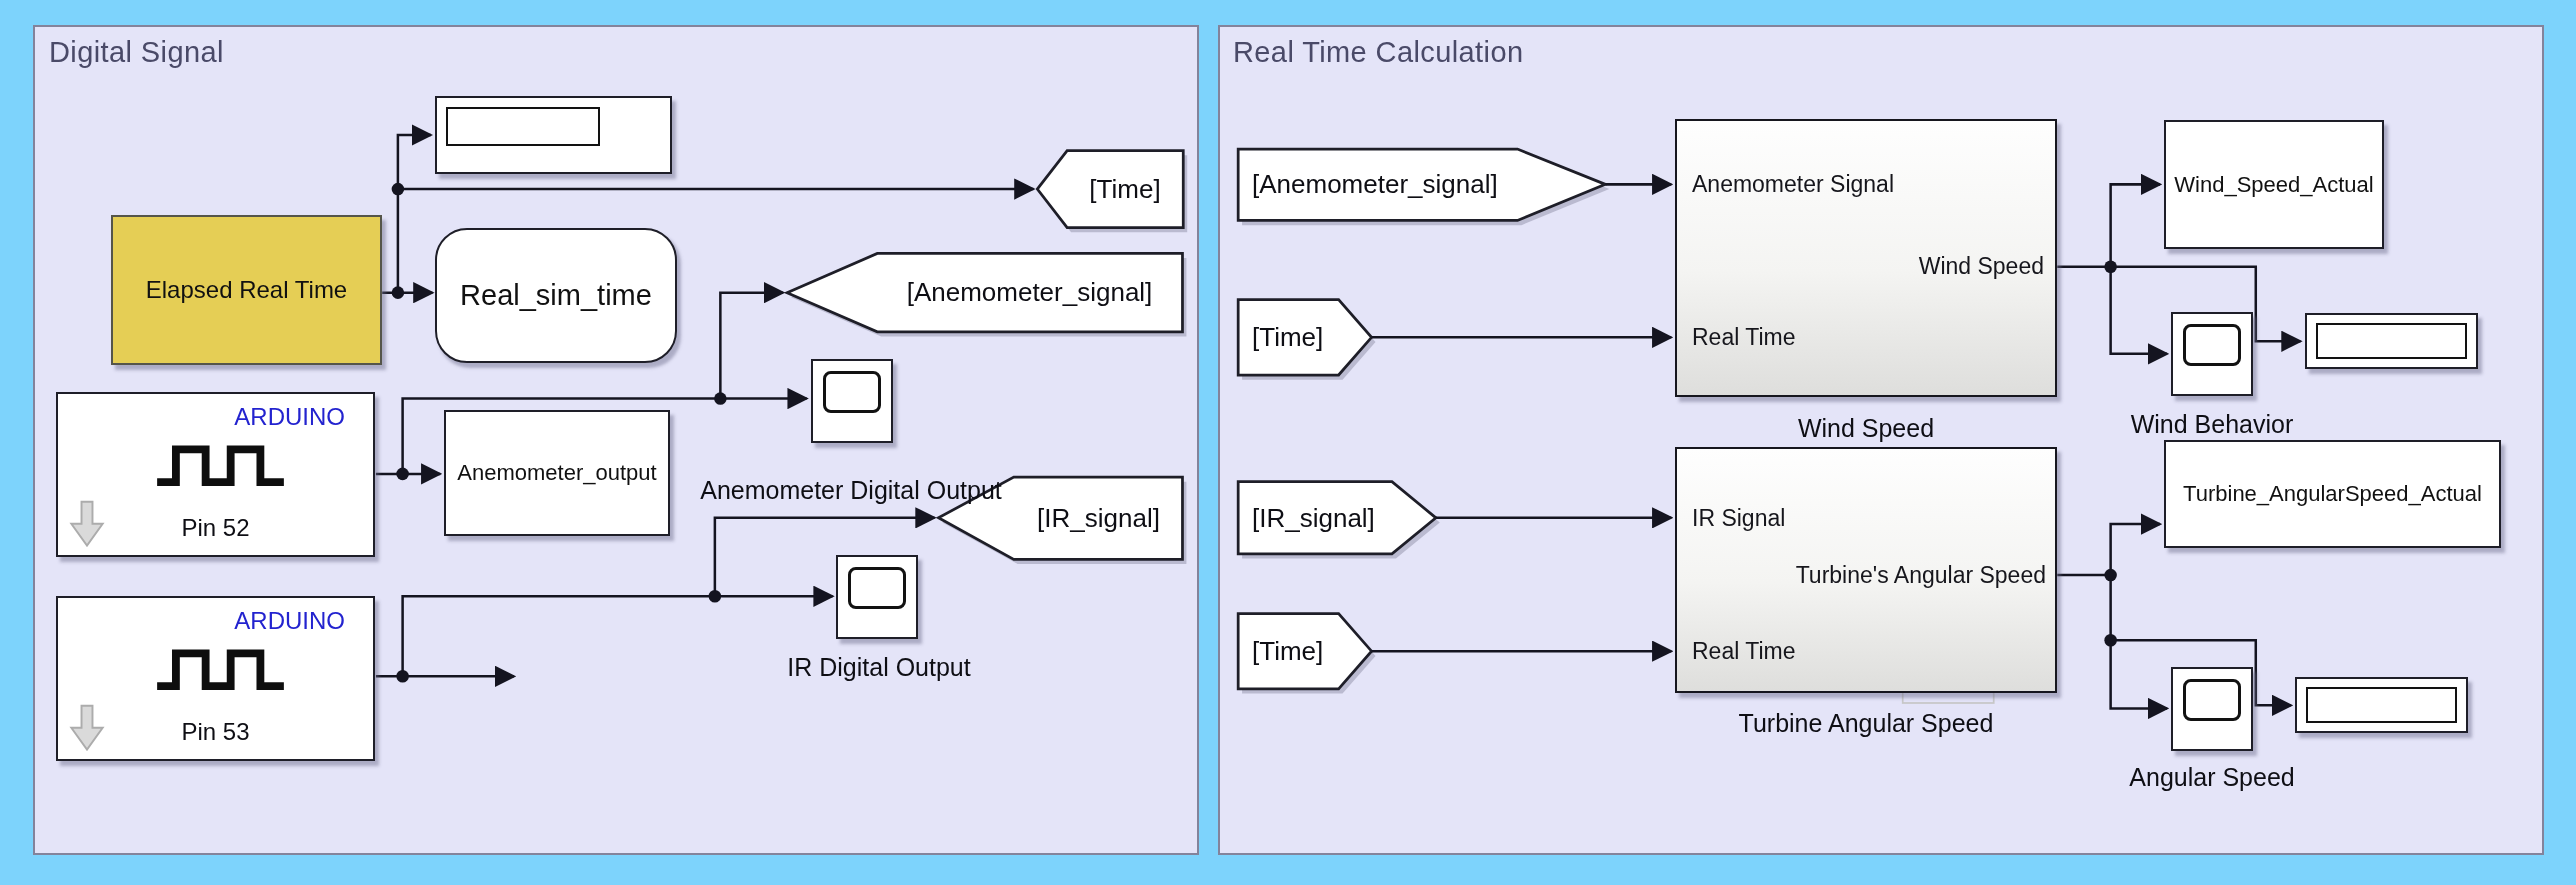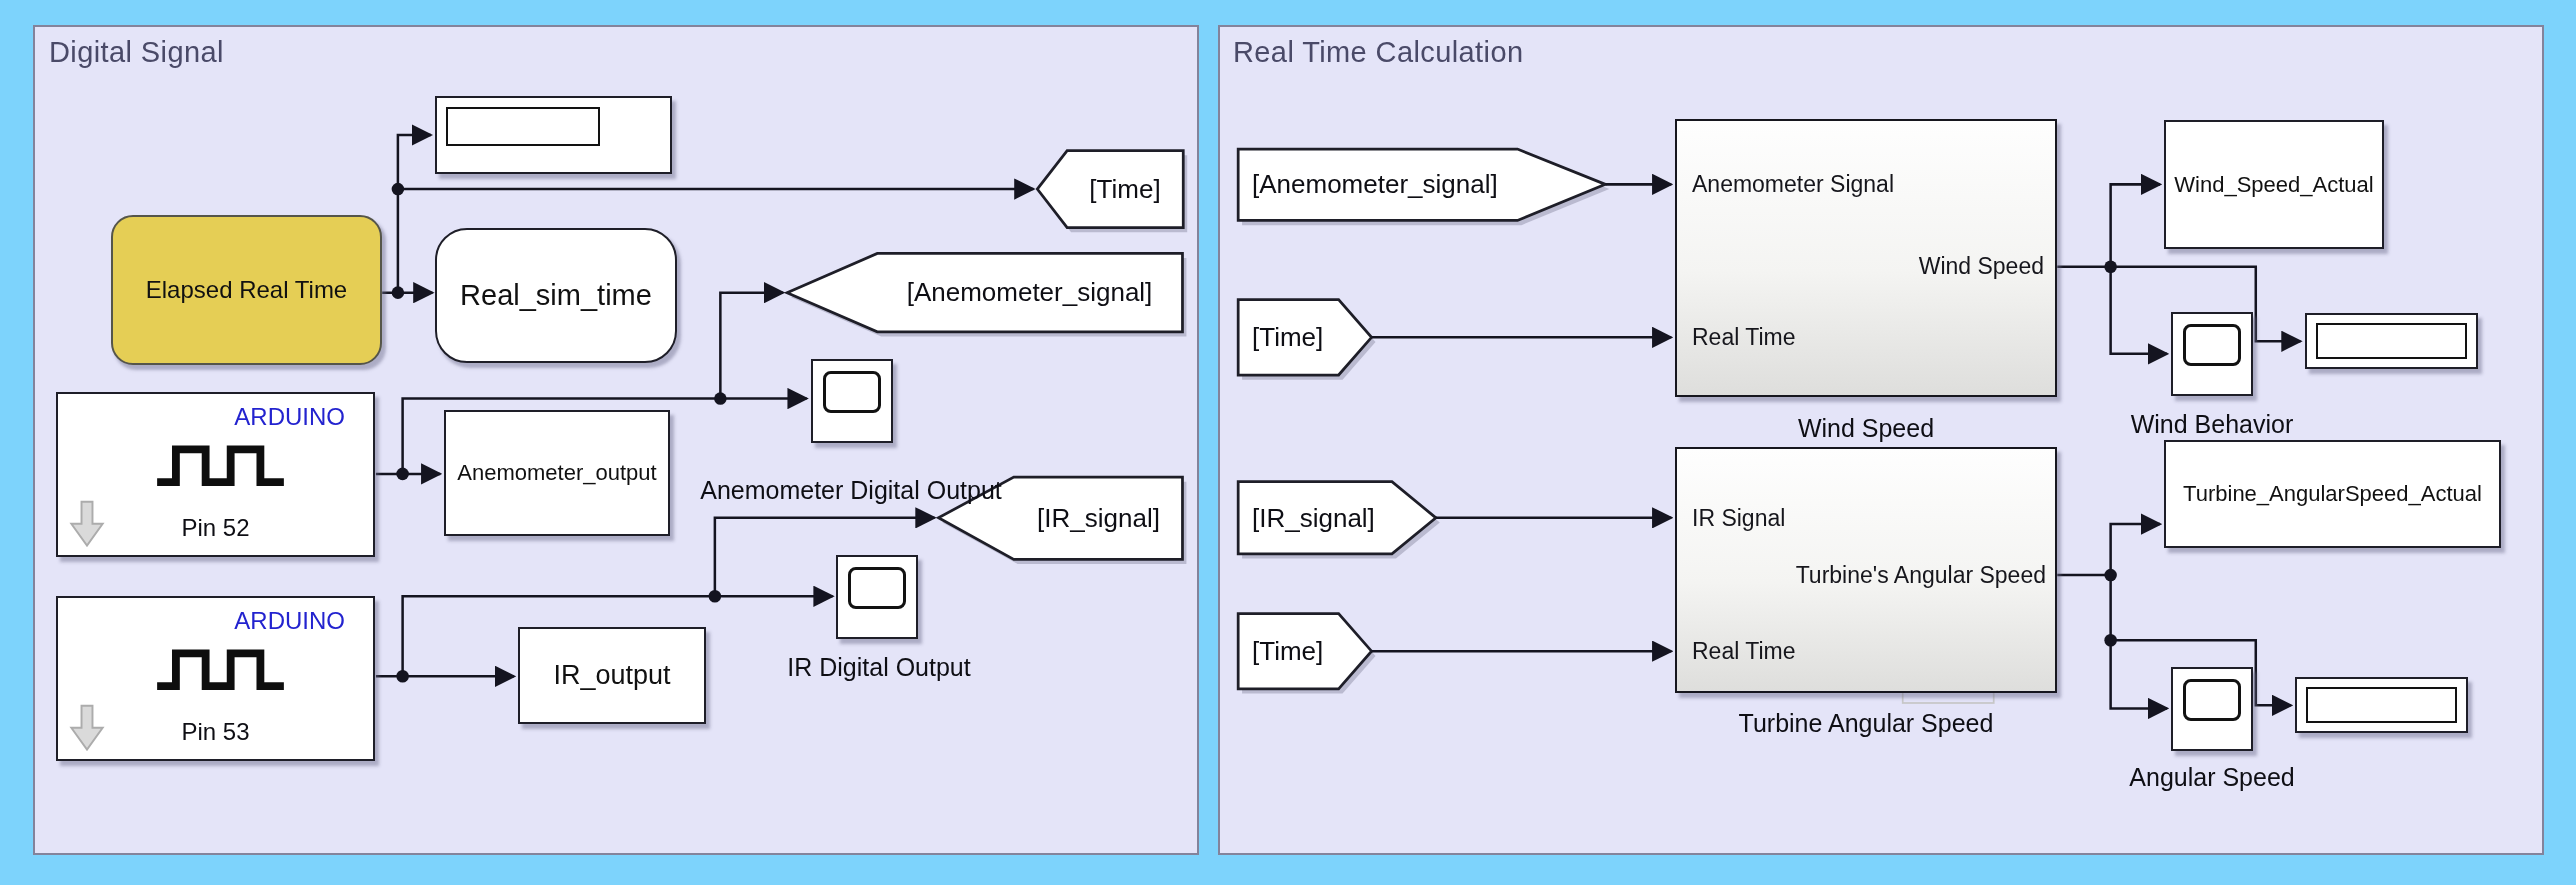--- a/index.html
+++ b/index.html
@@ -12,21 +12,21 @@
   }
   .panel-title{
     position:absolute;font-size:29px;color:#4A4A68;letter-spacing:0.4px;
   }
   .blk{
     position:absolute;background:#ffffff;border:2.4px solid #1E1E28;box-sizing:border-box;
     box-shadow:3.9px 4.7px 3.1px rgba(105,105,135,0.45);
     display:flex;align-items:center;justify-content:center;text-align:center;
   }
   .blk .lbl{width:100%;}
-  .yellow{background:#E5CE55;border-color:#55554A;border-radius:22px;}
+  .yellow{background:#E5CE55;border-color:#55554A;}
   .subsys{
     background:linear-gradient(180deg,#FEFEFE 0%,#F4F4F2 55%,#DEDEDC 100%);
     border:2.4px solid #16161E;
   }
   .scope-screen{
     position:absolute;left:10.2px;right:10.2px;top:10.2px;height:36px;
     border:3.9px solid #121212;border-radius:7.8px;background:#fff;
   }
   .disp-inner{
     position:absolute;border:2.4px solid #121212;background:#fff;
@@ -207,23 +207,20 @@
     <div class="arduino-brand">ARDUINO</div>
     <svg width="133" height="44" style="position:absolute;left:96px;top:49px;" viewBox="0 0 170 56">
       <path d="M4,50 H28 V8 H66 V50 H98 V8 H136 V50 H166" stroke="#0E0E0E" stroke-width="10" fill="none"></path>
     </svg>
     <svg width="36" height="49" style="position:absolute;left:11px;bottom:6.3px;" viewBox="0 0 46 62">
       <path d="M16,2 H30 V30 H43 L23,58 L3,30 H16 Z" fill="#DADADA" stroke="#ACACAC" stroke-width="2.5"></path>
     </svg>
     <div class="pin-caption">Pin 53</div>
   </div>
 
-  <div class="blk" style="left:518px;top:627px;width:188px;height:97px;">
-    <div class="lbl" style="font-size:27px;">IR_output</div>
-  </div>
 
   <div class="blk" style="left:836px;top:555px;width:82px;height:84px;">
     <div class="scope-screen"></div>
   </div>
   <div class="caption" style="left:675px;top:653px;">IR Digital Output</div>
 
   <div class="blk subsys" style="left:1675px;top:119px;width:382px;height:278px;"></div>
   <div class="portlbl" style="left:1692px;top:171px;">Anemometer Signal</div>
   <div class="portlbl" style="left:1692px;top:324px;">Real Time</div>
   <div class="portlbl" style="left:1809px;top:253px;width:235px;text-align:right;">Wind Speed</div>

